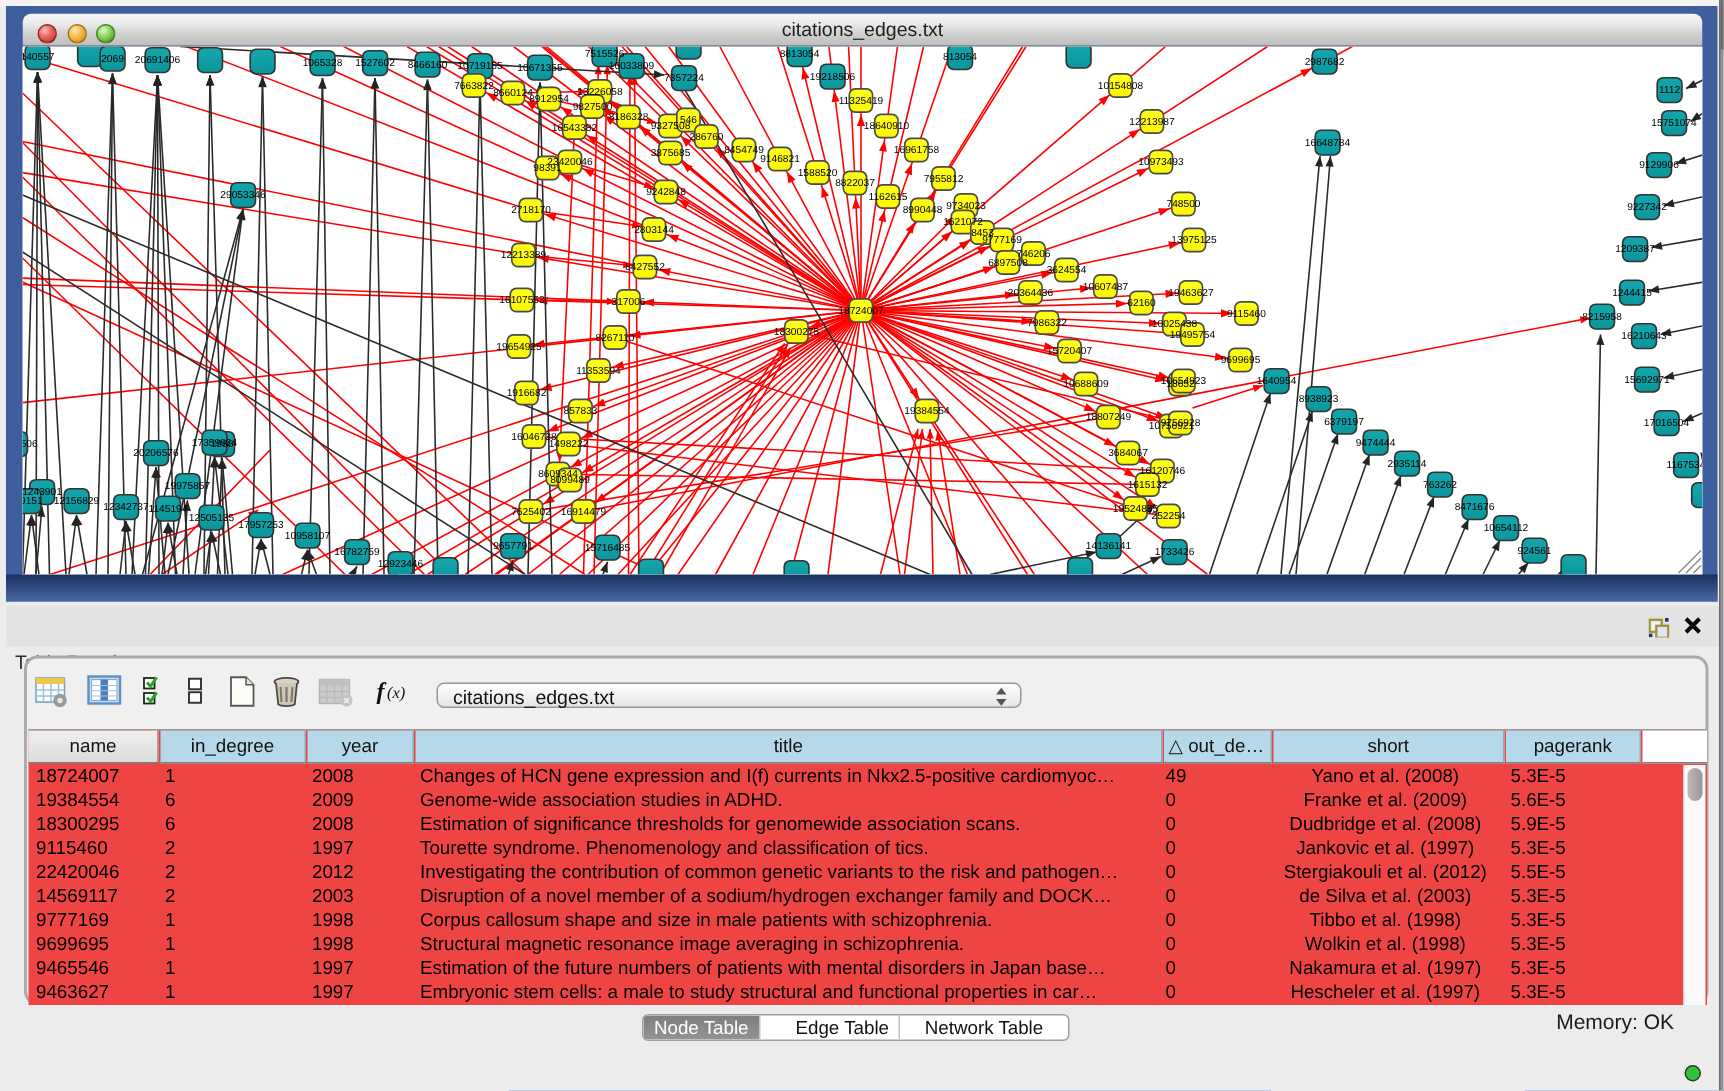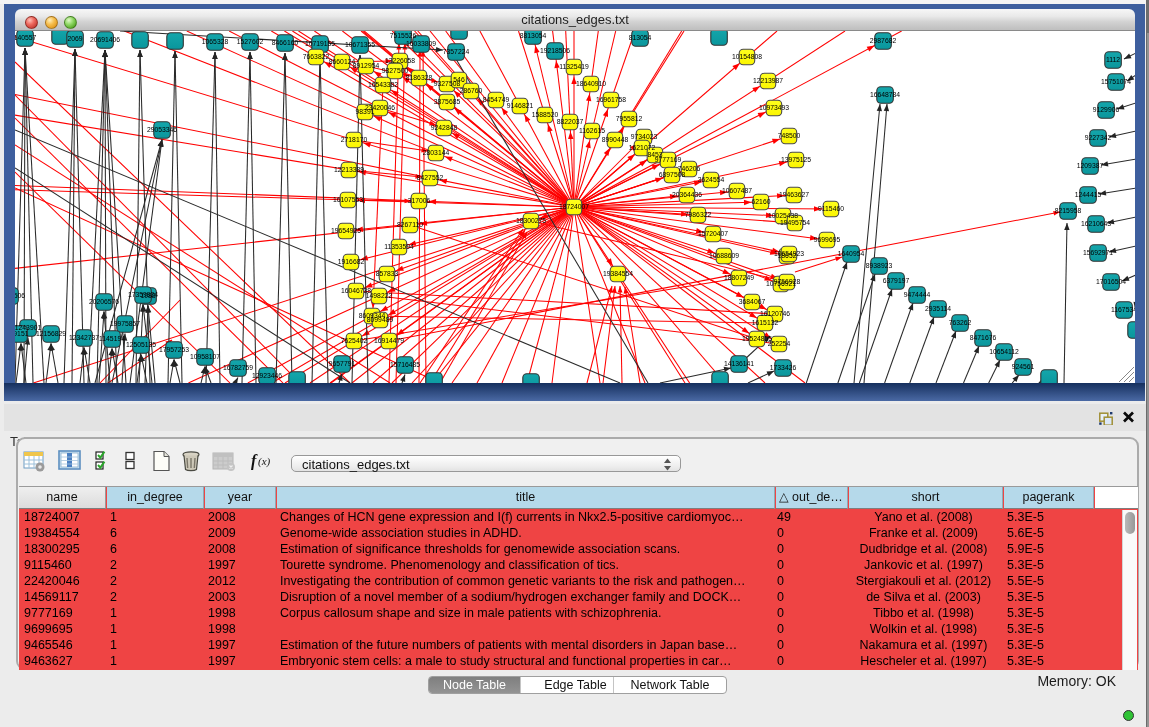--- a/index.html
+++ b/index.html
@@ -921,20 +921,21 @@
             <span class="c2">1998</span>
             <span class="c3">Corpus callosum shape and size in male patients with schizophrenia.</span>
             <span class="c4">0</span>
             <span class="c5">Tibbo et al. (1998)</span>
             <span class="c6">5.3E-5</span>
           </div>
 <div class="row" style="top:112px">
             <span class="c0">9699695</span>
             <span class="c1">1</span>
             <span class="c2">1998</span>
+            <span class="c3">Structural magnetic resonance image averaging in schizophrenia.</span>
             <span class="c4">0</span>
             <span class="c5">Wolkin et al. (1998)</span>
             <span class="c6">5.3E-5</span>
           </div>
 <div class="row" style="top:128px">
             <span class="c0">9465546</span>
             <span class="c1">1</span>
             <span class="c2">1997</span>
             <span class="c3">Estimation of the future numbers of patients with mental disorders in Japan base…</span>
             <span class="c4">0</span>
@@ -951,21 +952,21 @@
             <span class="c6">5.3E-5</span>
           </div>
     </div>
     <div id="vscroll">
           <div id="vthumb"></div>
         </div>
   </div>
 </div>
 
 <div id="tabs">
-  <div class="seg sel" style="width:91px;">Node Table</div>
+  <div class="seg sel" style="width:77px;">Node Table</div>
   <div class="sep"></div>
   <div class="seg" style="width:92px;padding-left:17px;">Edge Table</div>
   <div class="sep"></div>
   <div class="seg" style="width:112px;">Network Table</div>
 </div>
 
 <div id="status">Memory: OK</div>
 <div id="gdot"></div>
 
 </div>

